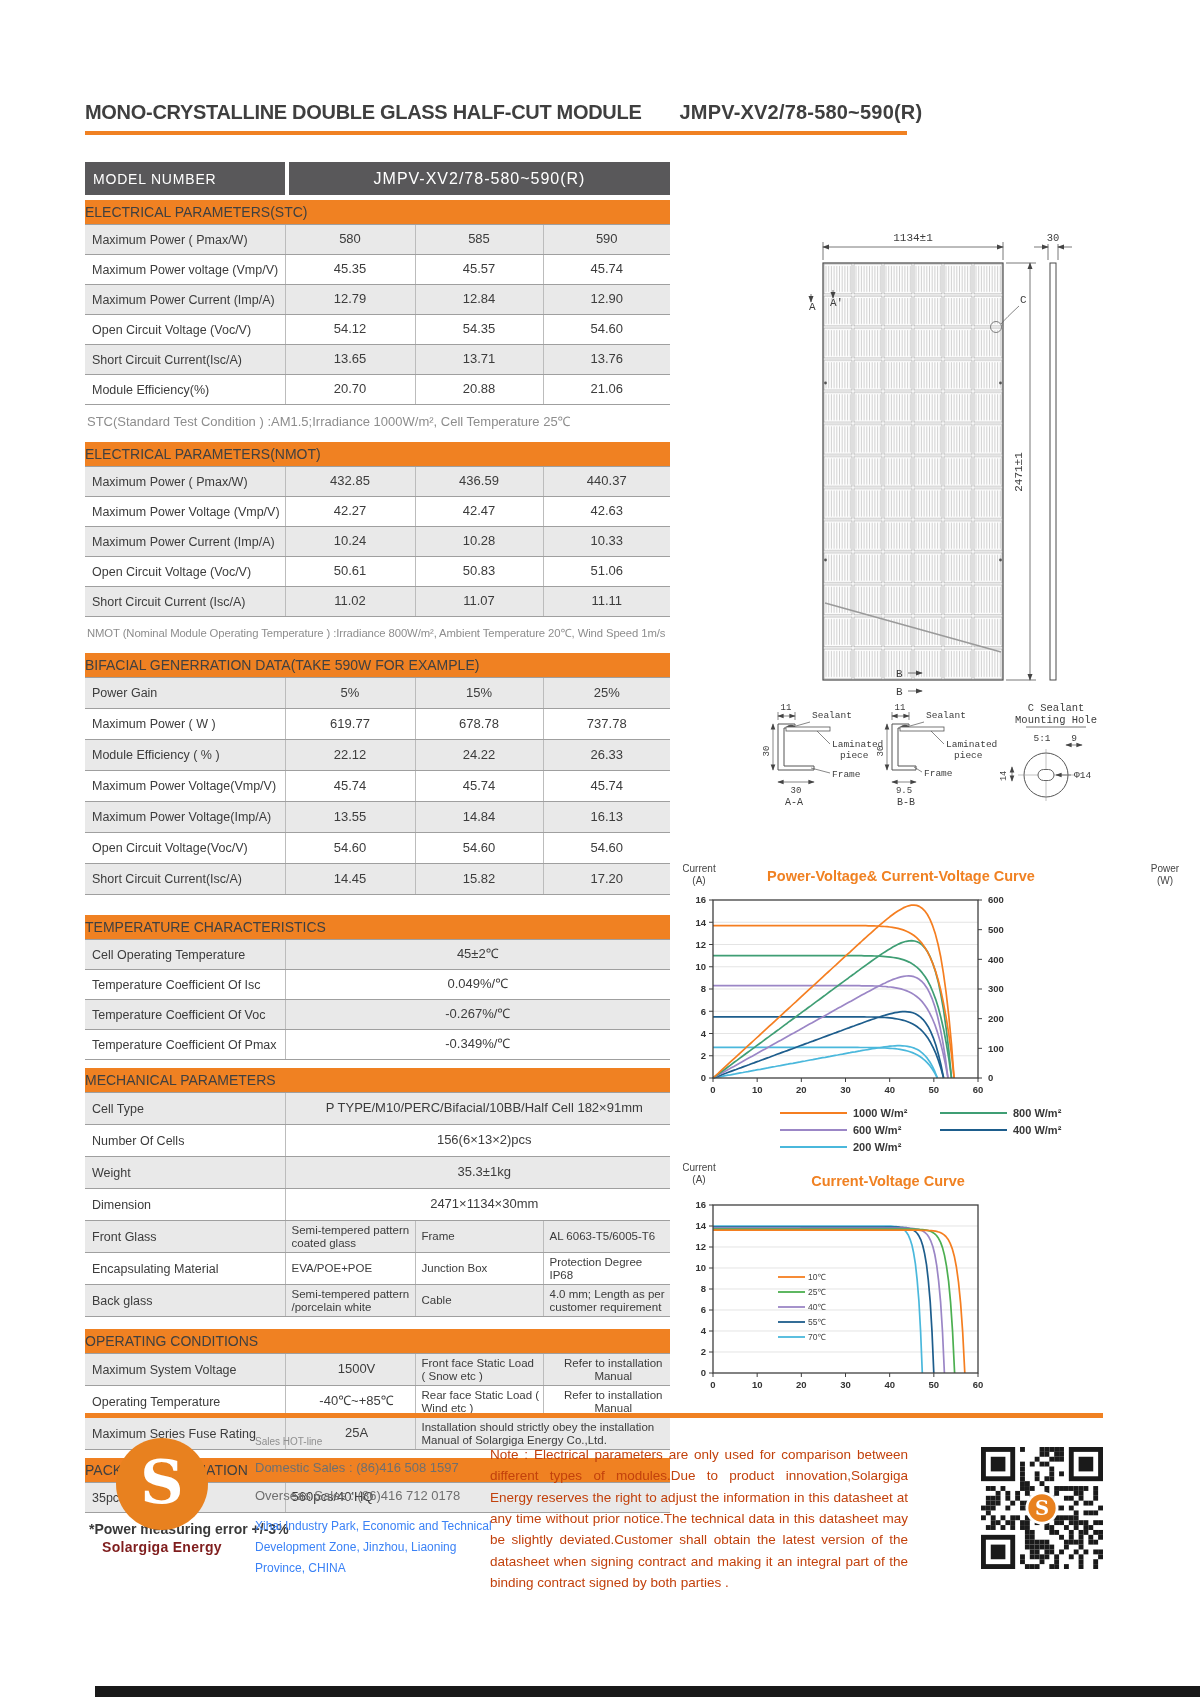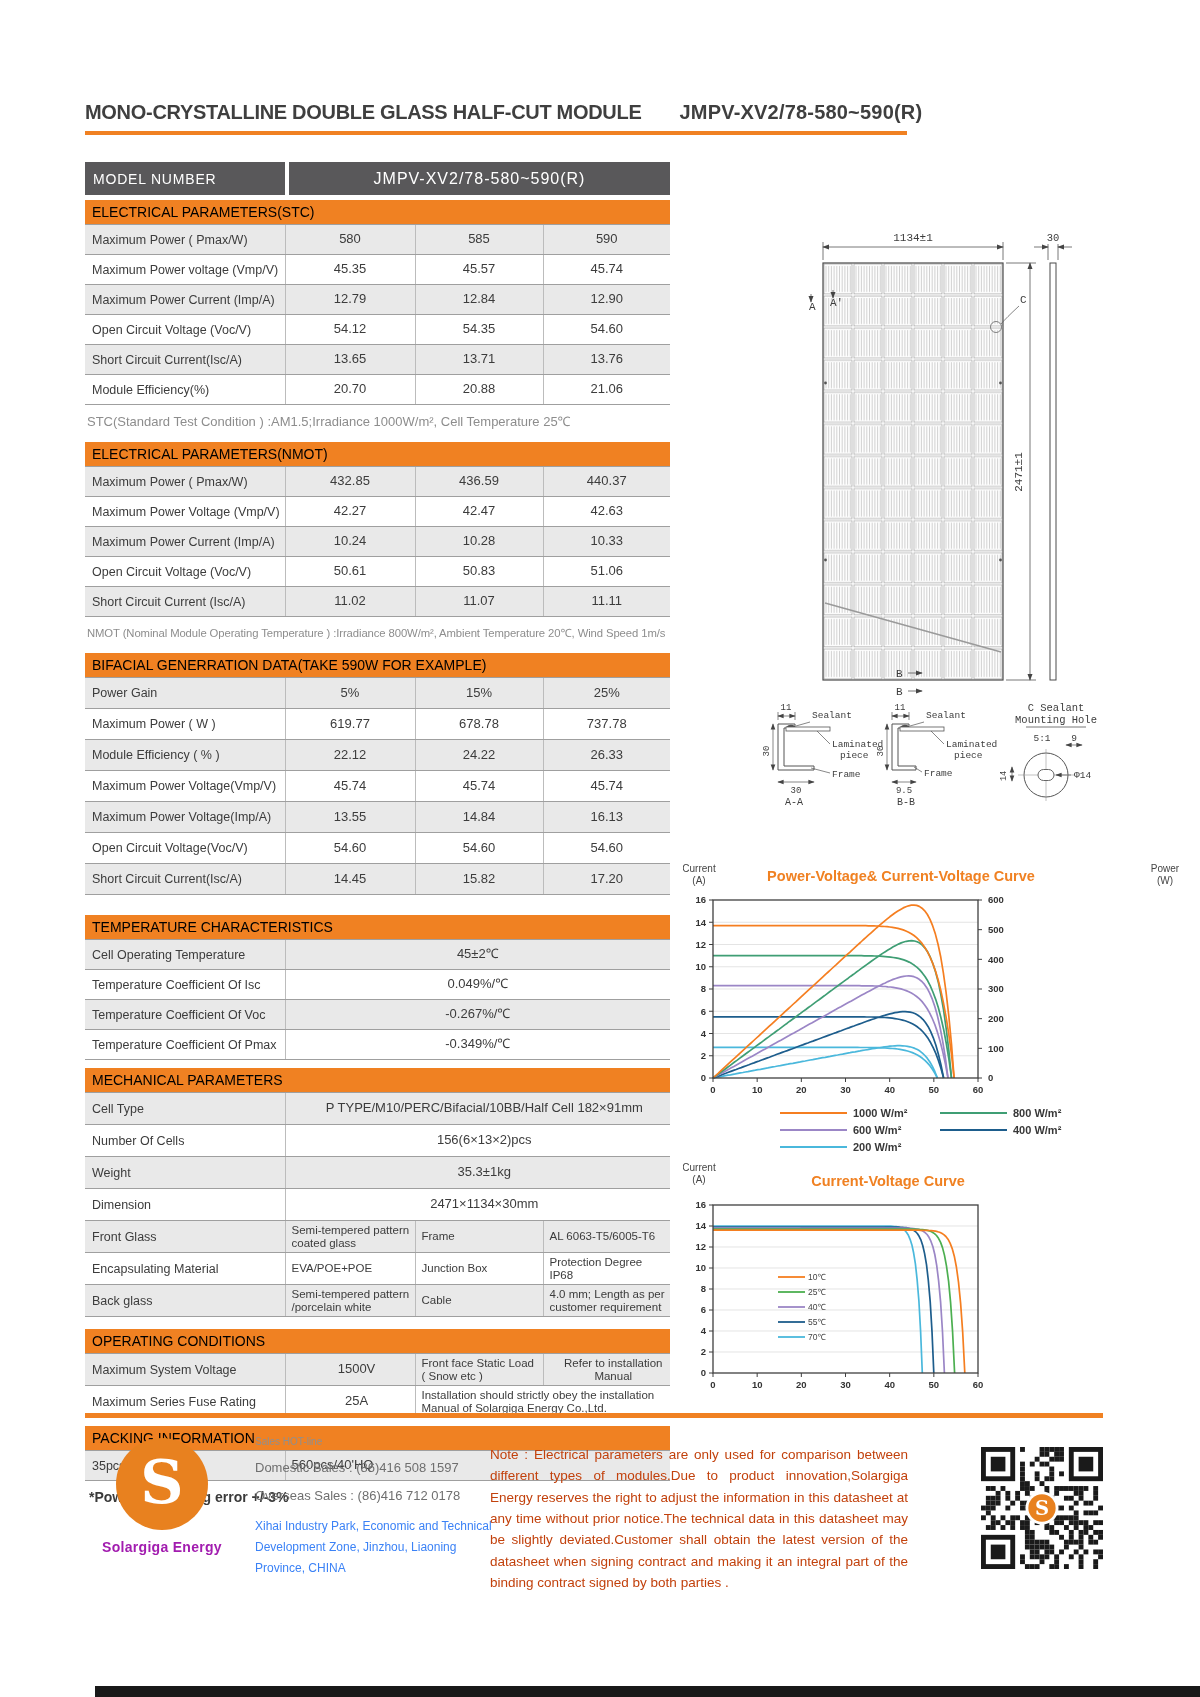--- a/index.html
+++ b/index.html
@@ -10,22 +10,22 @@
   .hdr .t1{font-size:20px;font-weight:bold;color:#3f3f3f;letter-spacing:-0.3px;}
   .hdr .t2{font-size:20px;font-weight:bold;color:#3f3f3f;margin-left:38px;letter-spacing:0.2px;}
   .hdr-rule{position:absolute;left:85px;top:131px;width:822px;height:4px;background:#f08122;}
   
   .leftcol{position:absolute;left:85px;top:162px;width:585px;}
   .model-row{display:flex;height:33px;margin-bottom:5px;}
   .model-label{width:200px;background:#59585a;color:#fff;font-size:14px;letter-spacing:0.8px;
                display:flex;align-items:center;padding-left:8px;box-sizing:border-box;text-align:right;}
   .model-value{flex:1;margin-left:4px;background:#59585a;color:#fff;font-size:16px;letter-spacing:1px;
                display:flex;align-items:center;justify-content:center;}
-  .sec{height:24px;line-height:24px;background:#f08122;color:#000000;font-size:14px;
-       padding-left:7px;margin-top:6px;}
+  .sec{height:24px;line-height:24px;background:#f08122;color:#404040;font-size:14px;
+       margin-top:6px;}
   .sec.first{margin-top:0;}
   .sec.mt8{margin-top:8px;}
   .sec.mt10{margin-top:20px;}
   .sec.mt4{margin-top:12px;}
   table.ptable{width:585px;border-collapse:collapse;table-layout:fixed;}
   .ptable td{height:27px;border-top:1px solid #9f9f9f;border-bottom:1px solid #9f9f9f;
              text-align:center;font-size:13px;color:#3c3c3c;padding:1px 3px;line-height:1.12;
              overflow:hidden;}
   .ptable td + td{border-left:1px solid #bcbcbc;}
   .ptable td.lab{text-align:left;padding-left:7px;font-size:12.5px;}
@@ -45,21 +45,21 @@
   #chart1{left:683px;top:860px;width:510px;height:300px;}
   #chart2{left:683px;top:1155px;width:510px;height:265px;}
   .chart svg text{font-family:"Liberation Sans",sans-serif;}
   
   .footer{position:absolute;left:85px;top:1430px;width:1040px;height:240px;}
   .logo{position:absolute;left:12px;top:8px;width:130px;text-align:center;}
   .logo-circle{width:92px;height:92px;border-radius:50%;background:#e8811f;margin:0 auto;
                display:flex;align-items:center;justify-content:center;}
   .logo-circle span{color:#fff;font-size:60px;font-weight:bold;font-family:"DejaVu Serif",serif;
                     transform:translateY(-2px);}
-  .logo-name{margin-top:9px;font-size:14px;font-weight:bold;color:#a21caf;letter-spacing:0.3px;}
+  .logo-name{margin-top:9px;font-size:14px;font-weight:bold;color:#7f1d1d;letter-spacing:0.3px;}
   .contact{position:absolute;left:170px;top:6px;width:255px;}
   .contact .c1{font-size:10px;color:#8f8f8f;margin-bottom:13px;}
   .contact .c2{font-size:13px;color:#6f6f6f;margin-bottom:13px;}
   .contact .c3{font-size:12px;color:#3b82f6;line-height:1.75;}
   .note{position:absolute;left:405px;top:14px;width:418px;font-size:13.5px;color:#c2410c;
         text-align:justify;line-height:1.58;}
   .qr{position:absolute;left:896px;top:17px;width:122px;height:122px;}
   .bottom-bar{position:absolute;left:95px;top:1686px;width:1105px;height:11px;background:#191919;}
 </style>
 </head>
@@ -304,20 +304,26 @@
           <col style="width:200px">
           <col style="width:130px">
           <col style="width:128px">
           <col style="width:127px">
         </colgroup>
     <tbody>
           <tr>
             <td class="lab">Maximum System Voltage</td>
             <td>1500V</td>
             <td class="sm left">Front face Static Load ( Snow etc )</td>
+            <td class="sm">Refer to installation Manual</td>
+          </tr>
+          <tr>
+            <td class="lab">Operating Temperature</td>
+            <td>-40℃~+85℃</td>
+            <td class="sm left">Rear face Static Load ( Wind etc )</td>
             <td class="sm">Refer to installation Manual</td>
           </tr>
           <tr>
             <td class="lab">Maximum Series Fuse Rating</td>
             <td>25A</td>
             <td colspan="2" class="sm left">Installation should strictly obey the installation Manual of Solargiga  Energy Co.,Ltd.</td>
           </tr>
         </tbody>
       </table>
 

